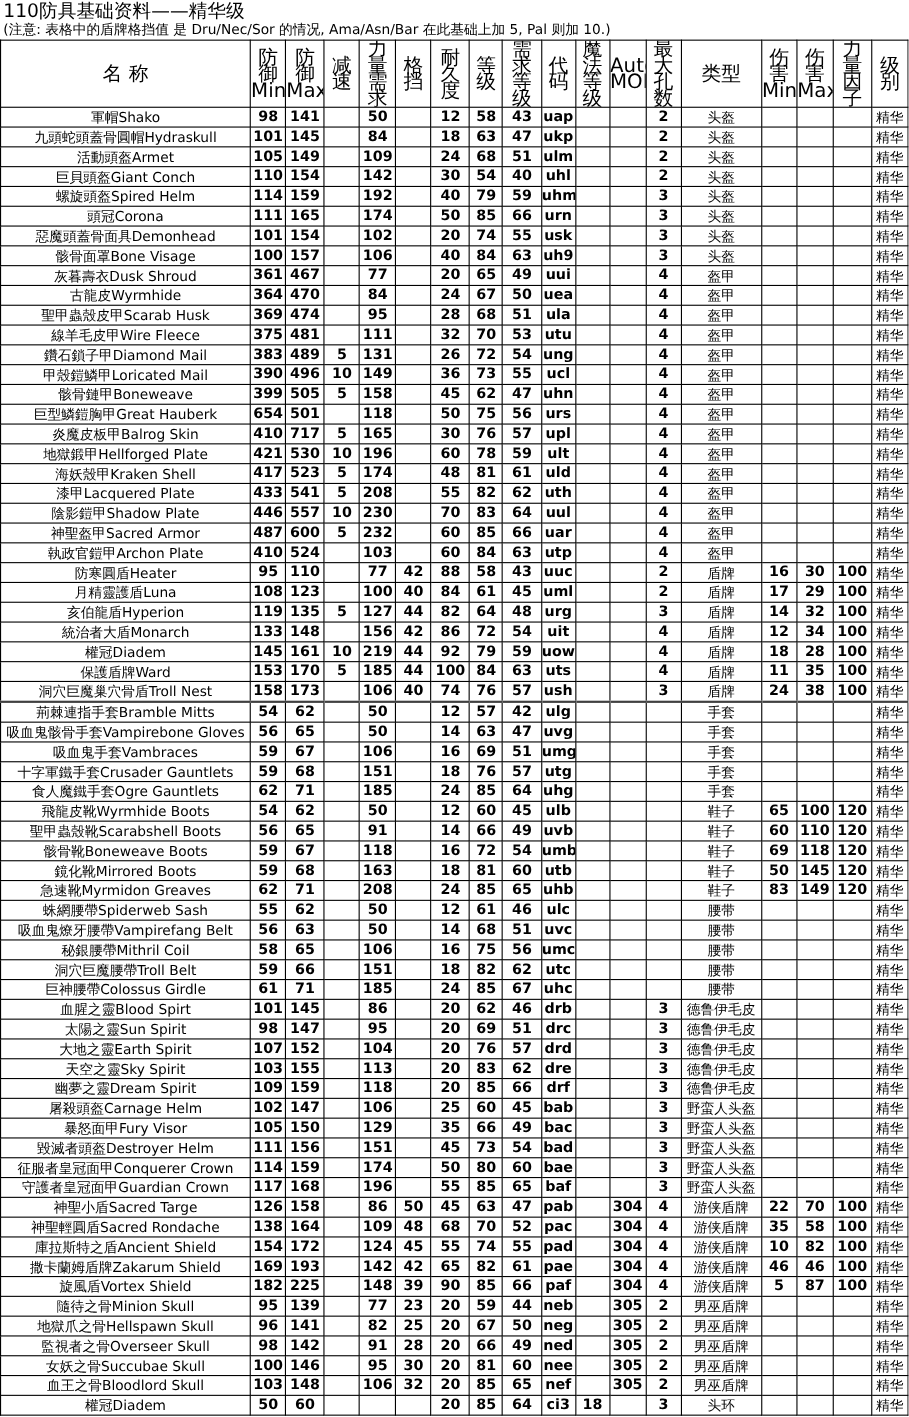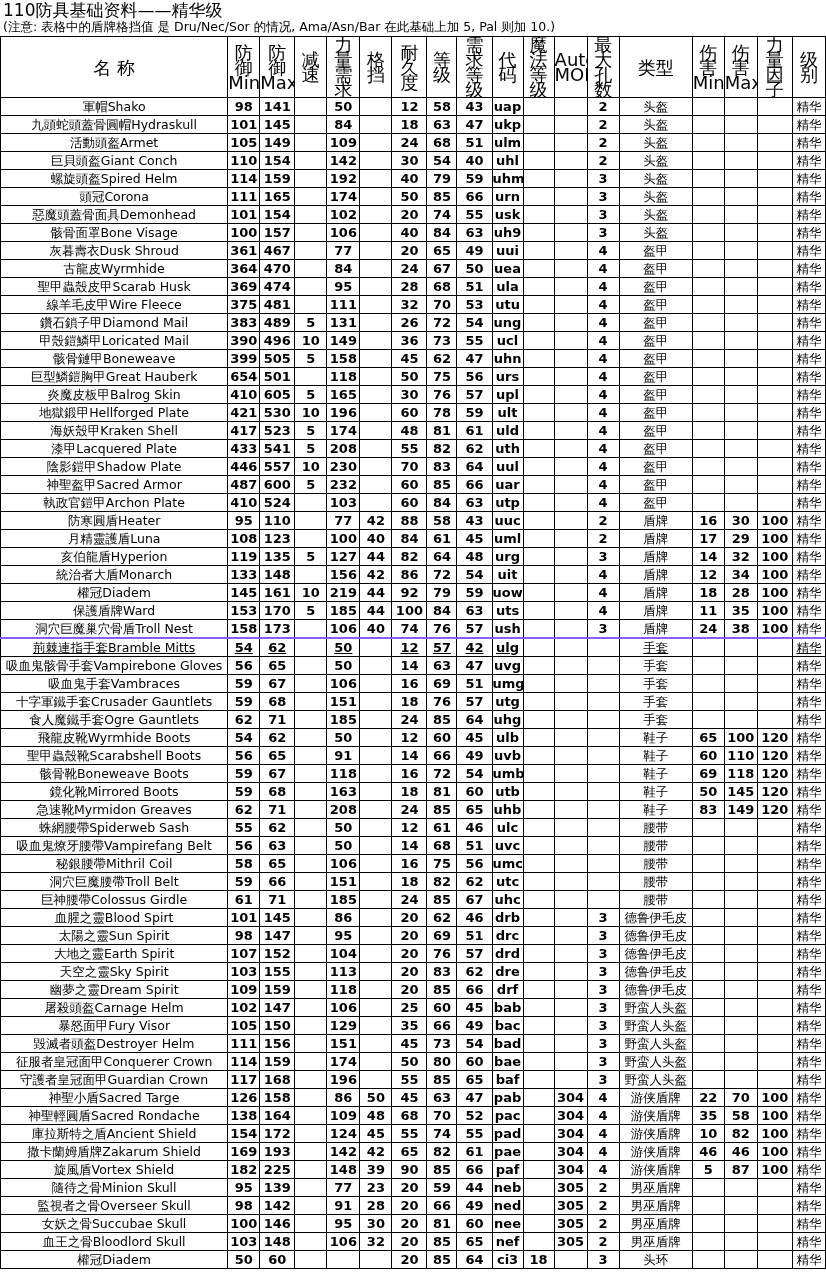--- a/index.html
+++ b/index.html
@@ -26,21 +26,21 @@
     padding:0; overflow:hidden;
   }
   th {
     font-weight:normal; font-size:18px; line-height:15px;
     height:44px; white-space:pre-line;
   }
   td {
     height:17px; font-size:12.5px; line-height:17px; white-space:nowrap;
   }
   td.b { font-weight:bold; font-size:13px; }
-  tr.thick-top td { border-top:2px solid #8b5cf6;text-decoration:underline; }
+  tr.thick-top td { border-top:2px solid #404040; }
 </style>
 </head>
 <body>
 
 <div class="page-title">110防具基础资料——精华级</div>
 <div class="page-note">(注意: 表格中的盾牌格挡值 是 Dru/Nec/Sor 的情况, Ama/Asn/Bar 在此基础上加 5, Pal 则加 10.)</div>
 
 <table class="armor">
   <colgroup>
       <col style="width: 227px;">
@@ -412,21 +412,21 @@
         <td class="b">4</td>
         <td>盔甲</td>
         <td class="b"></td>
         <td class="b"></td>
         <td class="b"></td>
         <td>精华</td>
       </tr>
       <tr>
         <td>炎魔皮板甲Balrog Skin</td>
         <td class="b">410</td>
-        <td class="b">605</td>
+        <td class="b">717</td>
         <td class="b">5</td>
         <td class="b">165</td>
         <td class="b"></td>
         <td class="b">30</td>
         <td class="b">76</td>
         <td class="b">57</td>
         <td class="b">upl</td>
         <td class="b"></td>
         <td class="b"></td>
         <td class="b">4</td>
@@ -1310,20 +1310,40 @@
         <td class="b"></td>
         <td class="b">305</td>
         <td class="b">2</td>
         <td>男巫盾牌</td>
         <td class="b"></td>
         <td class="b"></td>
         <td class="b"></td>
         <td>精华</td>
       </tr>
       <tr>
+        <td>地獄爪之骨Hellspawn Skull</td>
+        <td class="b">96</td>
+        <td class="b">141</td>
+        <td class="b"></td>
+        <td class="b">82</td>
+        <td class="b">25</td>
+        <td class="b">20</td>
+        <td class="b">67</td>
+        <td class="b">50</td>
+        <td class="b">neg</td>
+        <td class="b"></td>
+        <td class="b">305</td>
+        <td class="b">2</td>
+        <td>男巫盾牌</td>
+        <td class="b"></td>
+        <td class="b"></td>
+        <td class="b"></td>
+        <td>精华</td>
+      </tr>
+      <tr>
         <td>監視者之骨Overseer Skull</td>
         <td class="b">98</td>
         <td class="b">142</td>
         <td class="b"></td>
         <td class="b">91</td>
         <td class="b">28</td>
         <td class="b">20</td>
         <td class="b">66</td>
         <td class="b">49</td>
         <td class="b">ned</td>

